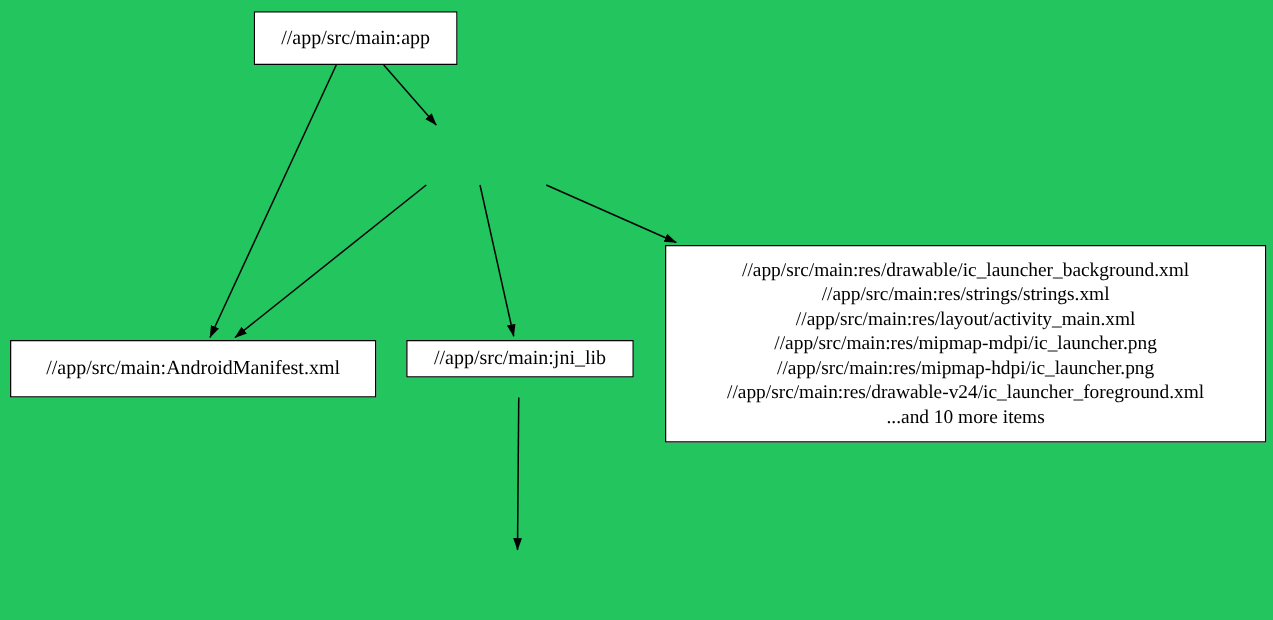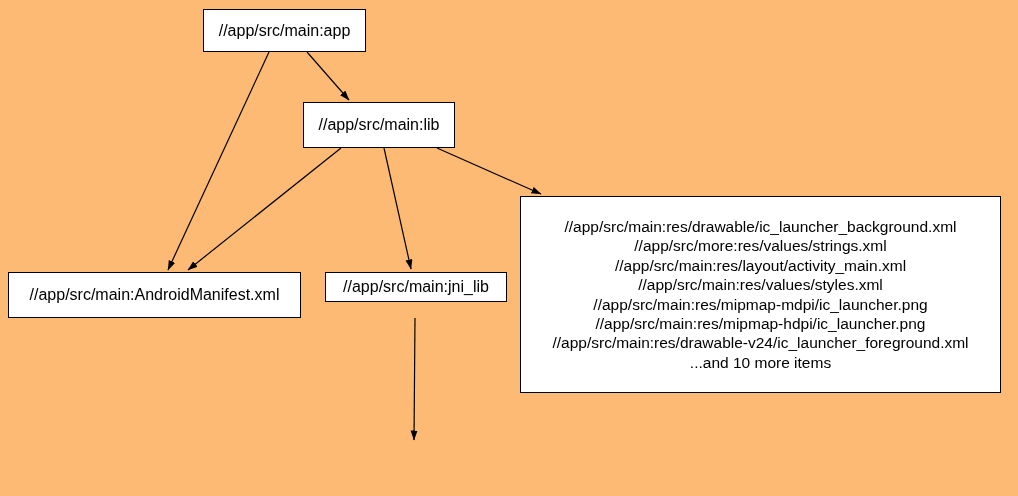--- a/index.html
+++ b/index.html
@@ -4,22 +4,22 @@
 <style>
   html, body {
     margin: 0;
     padding: 0;
     background: #ffffff;
   }
   .canvas {
     position: relative;
     width: 1018px;
     height: 496px;
-    background: #fdba74;
-    font-family: Liberation Sans, sans-serif;
+    background: #22c55e;
+    font-family: Liberation Serif, serif;
     color: #000000;
     overflow: hidden;
   }
   .edges {
     position: absolute;
     left: 0;
     top: 0;
     width: 1018px;
     height: 496px;
   }
@@ -61,37 +61,33 @@
     <line x1="341" y1="148" x2="188" y2="270" stroke="#000000" stroke-width="1.2" marker-end="url(#arrow)"></line>
     <line x1="384" y1="148" x2="411" y2="269" stroke="#000000" stroke-width="1.2" marker-end="url(#arrow)"></line>
     <line x1="437" y1="148" x2="541" y2="194" stroke="#000000" stroke-width="1.2" marker-end="url(#arrow)"></line>
     <line x1="415" y1="318" x2="414" y2="440" stroke="#000000" stroke-width="1.2" marker-end="url(#arrow)"></line>
   </svg>
 
   <div class="node" style="left:203px; top:9px; width:163px; height:43px;">
     <span>//app/src/main:app</span>
   </div>
 
-  <div class="node" style="left:303px; top:102px; width:152px; height:46px;">
-    <span>//app/src/main:lib</span>
-  </div>
 
   <div class="node" style="left:8px; top:272px; width:293px; height:46px;">
     <span>//app/src/main:AndroidManifest.xml</span>
   </div>
 
   <div class="node" style="left:325px; top:272px; width:182px; height:30px;">
     <span>//app/src/main:jni_lib</span>
   </div>
 
-  <div class="node multiline" style="left:520px; top:196px; width:481px; height:197px;">
+  <div class="node multiline" style="left:532px; top:196px; width:481px; height:158px;">
     <div class="resline">//app/src/main:res/drawable/ic_launcher_background.xml</div>
-    <div class="resline">//app/src/more:res/values/strings.xml</div>
+    <div class="resline">//app/src/main:res/strings/strings.xml</div>
     <div class="resline">//app/src/main:res/layout/activity_main.xml</div>
-    <div class="resline">//app/src/main:res/values/styles.xml</div>
     <div class="resline">//app/src/main:res/mipmap-mdpi/ic_launcher.png</div>
     <div class="resline">//app/src/main:res/mipmap-hdpi/ic_launcher.png</div>
     <div class="resline">//app/src/main:res/drawable-v24/ic_launcher_foreground.xml</div>
     <div class="resline">...and 10 more items</div>
   </div>
 
 
 </div>
 
 </body></html>

